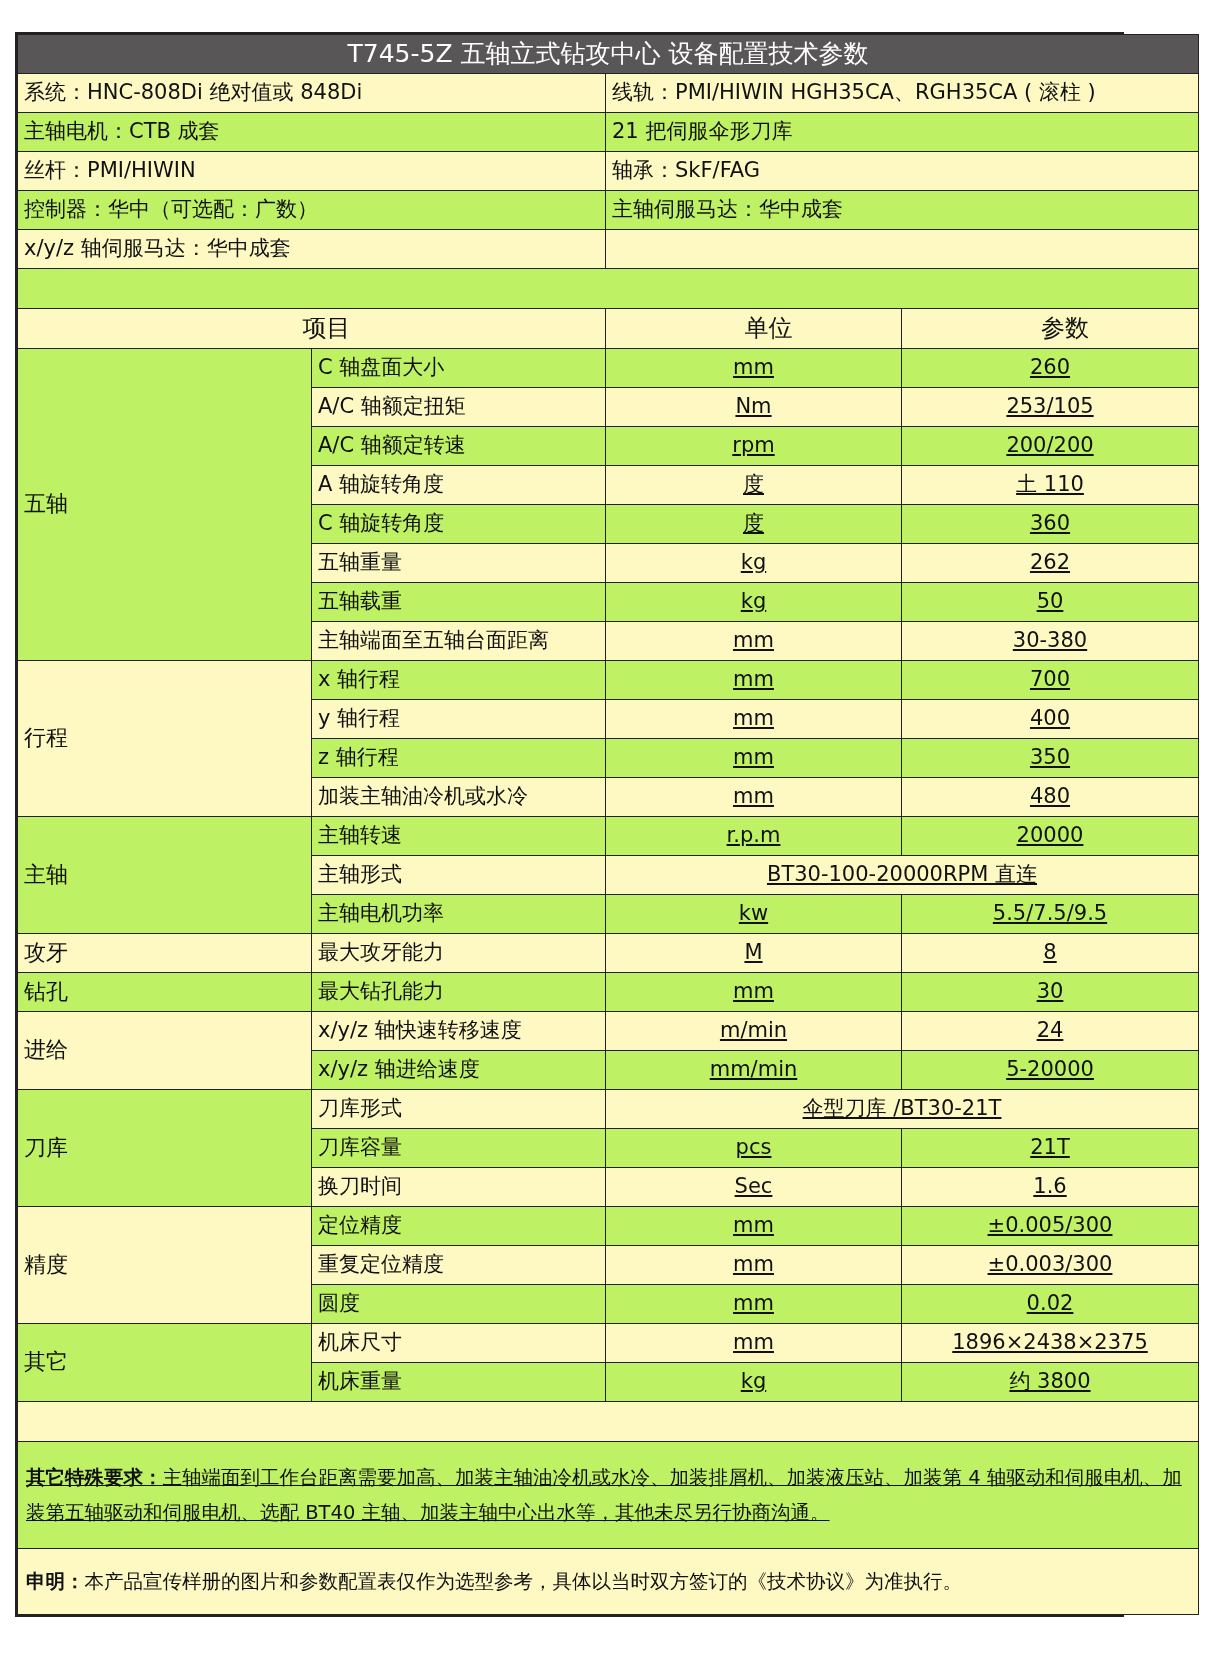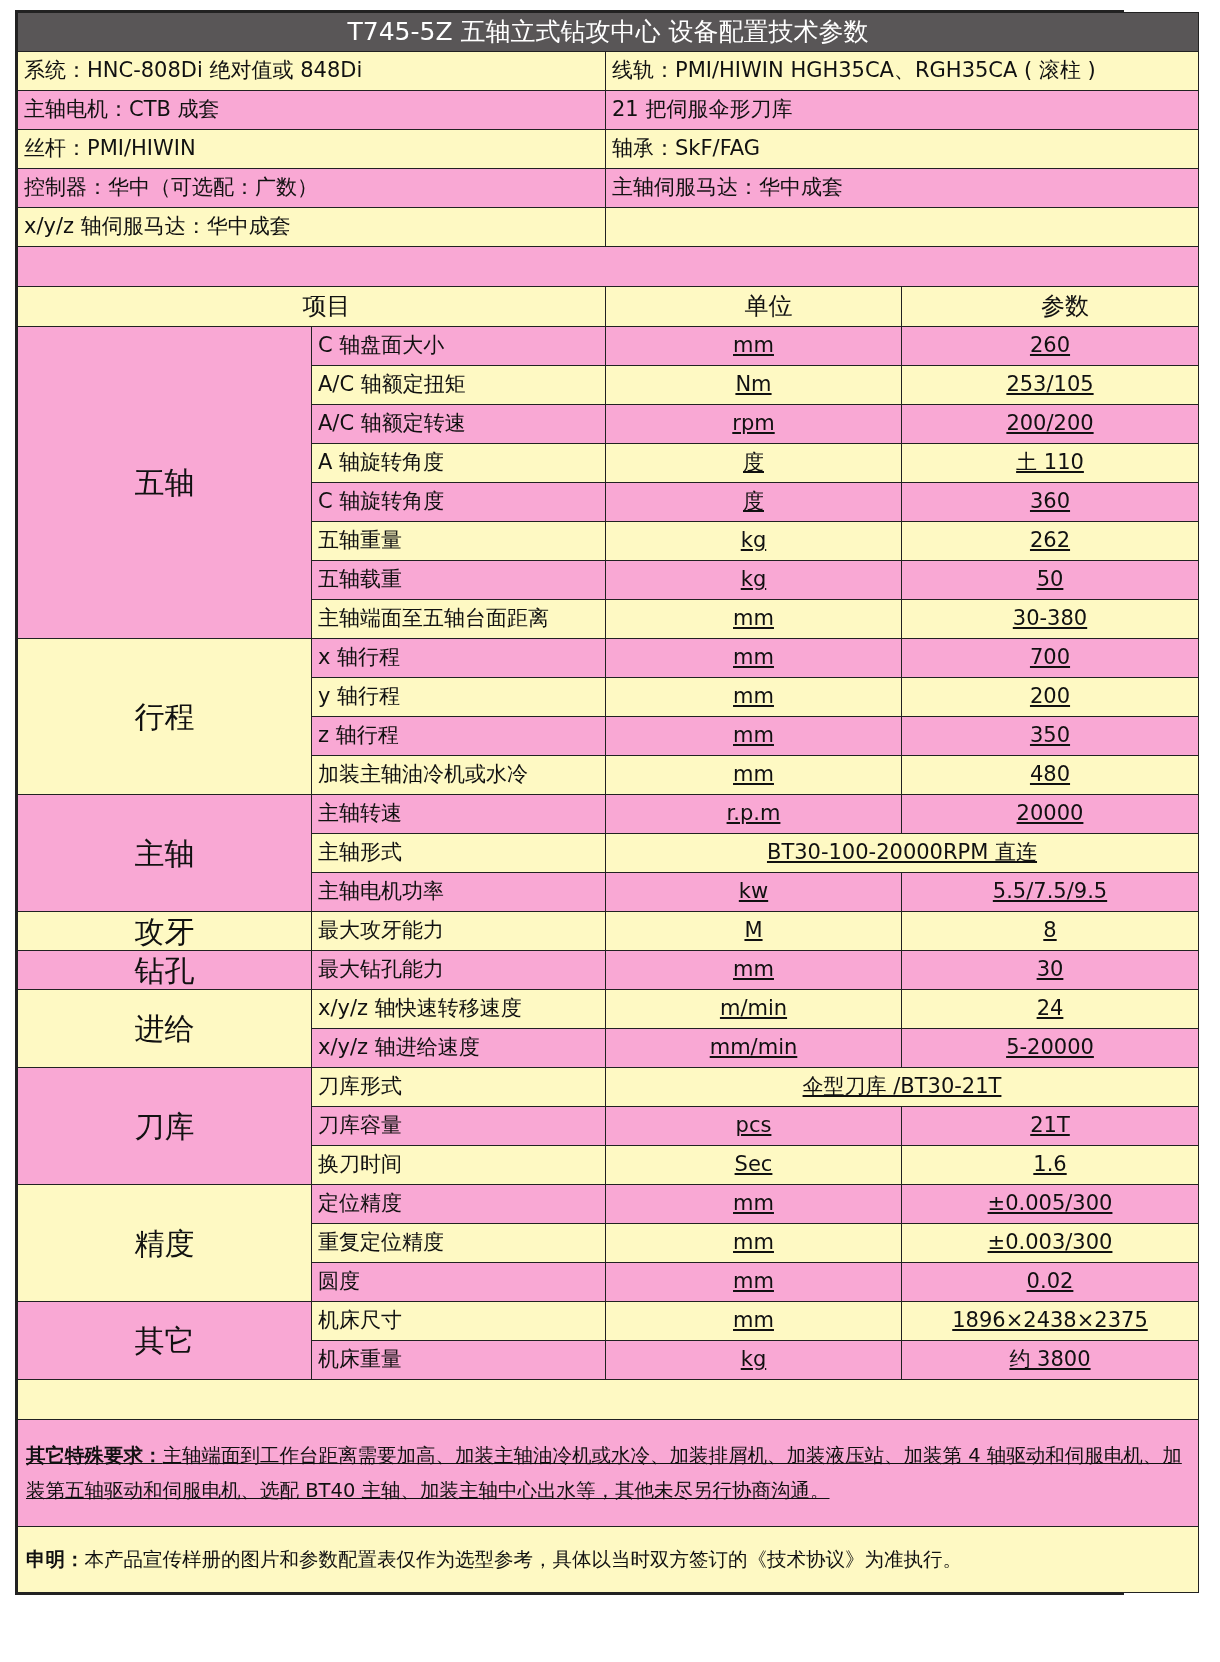--- a/index.html
+++ b/index.html
@@ -1,25 +1,25 @@
 <!DOCTYPE html>
 <html><head>
 <meta charset="utf-8">
 <style>
   html, body { margin:0; padding:0; background:#ffffff; }
   body { width:1220px; height:1662px; position:relative; font-family:"DejaVu Sans","Liberation Sans",sans-serif; color:#111; }
-  .sheet { position:absolute; left:15px; top:10px; width:1109px; border:2px solid #222; box-sizing:border-box; }
+  .sheet { position:absolute; left:15px; top:32px; width:1109px; border:2px solid #222; box-sizing:border-box; }
   table { border-collapse:collapse; width:100%; table-layout:fixed; }
   td { border:1.5px solid #222; padding:0 6px; height:39px; box-sizing:border-box; font-size:21px; line-height:1.1; overflow:hidden; white-space:nowrap; }
   .g { background:#fef9c3; }
-  .w { background:#f9a8d4; }
+  .w { background:#bef264; }
   .title { background:#595657; color:#ffffff; text-align:center; font-size:25px; height:39px; }
   .hdr { text-align:center; font-size:24px; height:40px;padding-left:36px; }
   .c { text-align:center;text-decoration:underline; }
-  .grp { text-align:center; font-size:30px; }
+  .grp { font-size:22px; }
   .note { white-space:normal; font-size:19.5px; line-height:35px; padding:6px 8px; height:auto; }
   .note b { font-weight:bold; }
   .blank { height:40px; }
 </style>
 </head>
 <body>
 
 <div class="sheet">
   <table>
     <colgroup>
@@ -103,21 +103,21 @@
         </tr>
         <tr>
           <td rowspan="4" class="g grp">行程</td>
           <td class="w">x 轴行程</td>
           <td class="w c">mm</td>
           <td class="w c">700</td>
         </tr>
         <tr>
           <td class="g">y 轴行程</td>
           <td class="g c">mm</td>
-          <td class="g c">200</td>
+          <td class="g c">400</td>
         </tr>
         <tr>
           <td class="w">z 轴行程</td>
           <td class="w c">mm</td>
           <td class="w c">350</td>
         </tr>
         <tr>
           <td class="g">加装主轴油冷机或水冷</td>
           <td class="g c">mm</td>
           <td class="g c">480</td>

